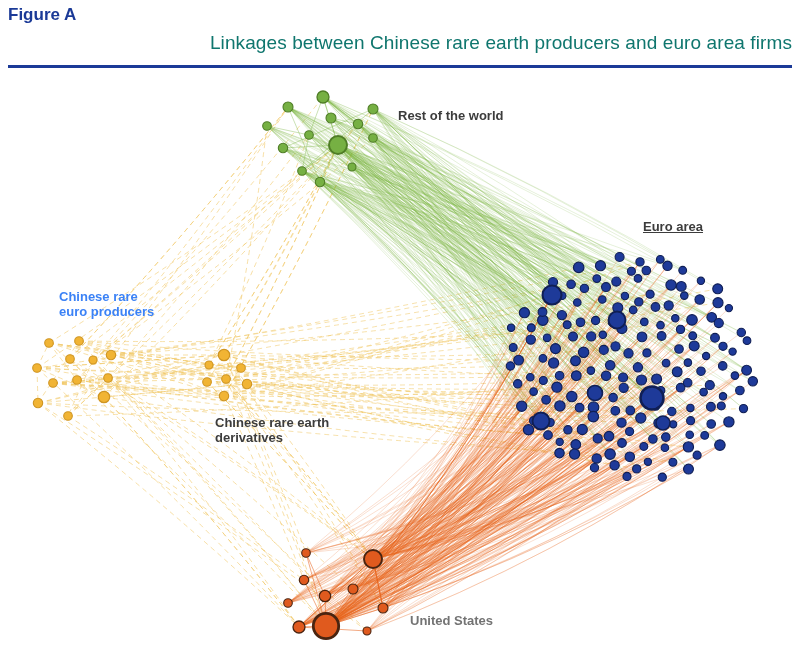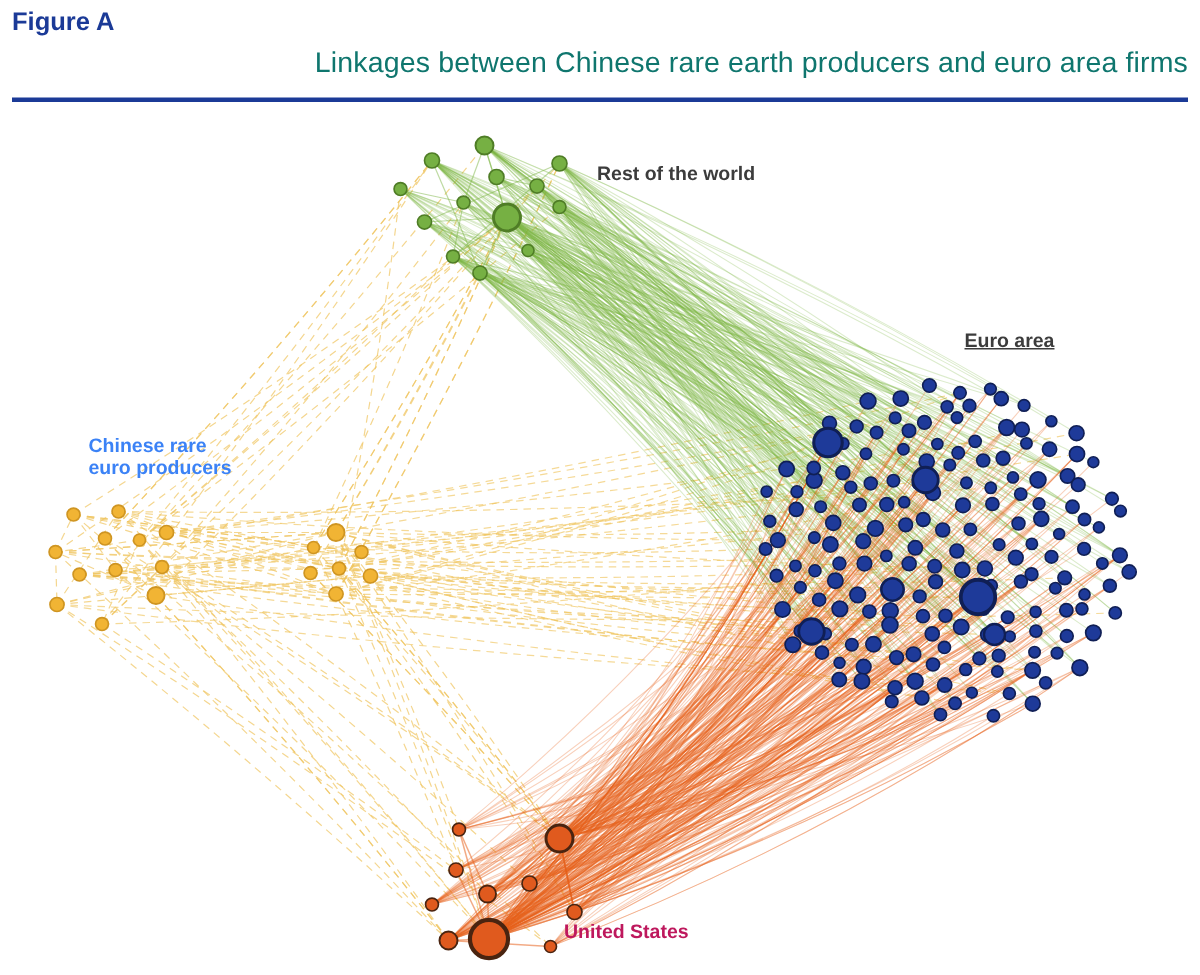--- a/index.html
+++ b/index.html
@@ -1155,17 +1155,21 @@
   <div class="nlabel" style="color: rgb(60, 60, 60); left: 398px; top: 108px;">
     <span>Rest of the world</span>
   </div>
   <div class="nlabel" style="color: rgb(60, 60, 60); left: 643px; top: 219px; text-decoration: underline;">
     <span>Euro area</span>
   </div>
   <div class="nlabel" style="color: #3b82f6; left: 33px; top: 289px; margin-left: 26px;">
     <span>Chinese rare</span>
     <span>euro producers</span>
   </div>
-  <div class="nlabel" style="color: #be185d; left: 376px; top: 613px;">
+  <div class="nlabel" style="color: rgb(60, 60, 60); left: 215px; top: 415px;">
+    <span>Chinese rare earth</span>
+    <span>derivatives</span>
+  </div>
+  <div class="nlabel" style="color: #737373; left: 410px; top: 613px;">
     <span>United States</span>
   </div>
 
 </div>
 
 </body></html>

